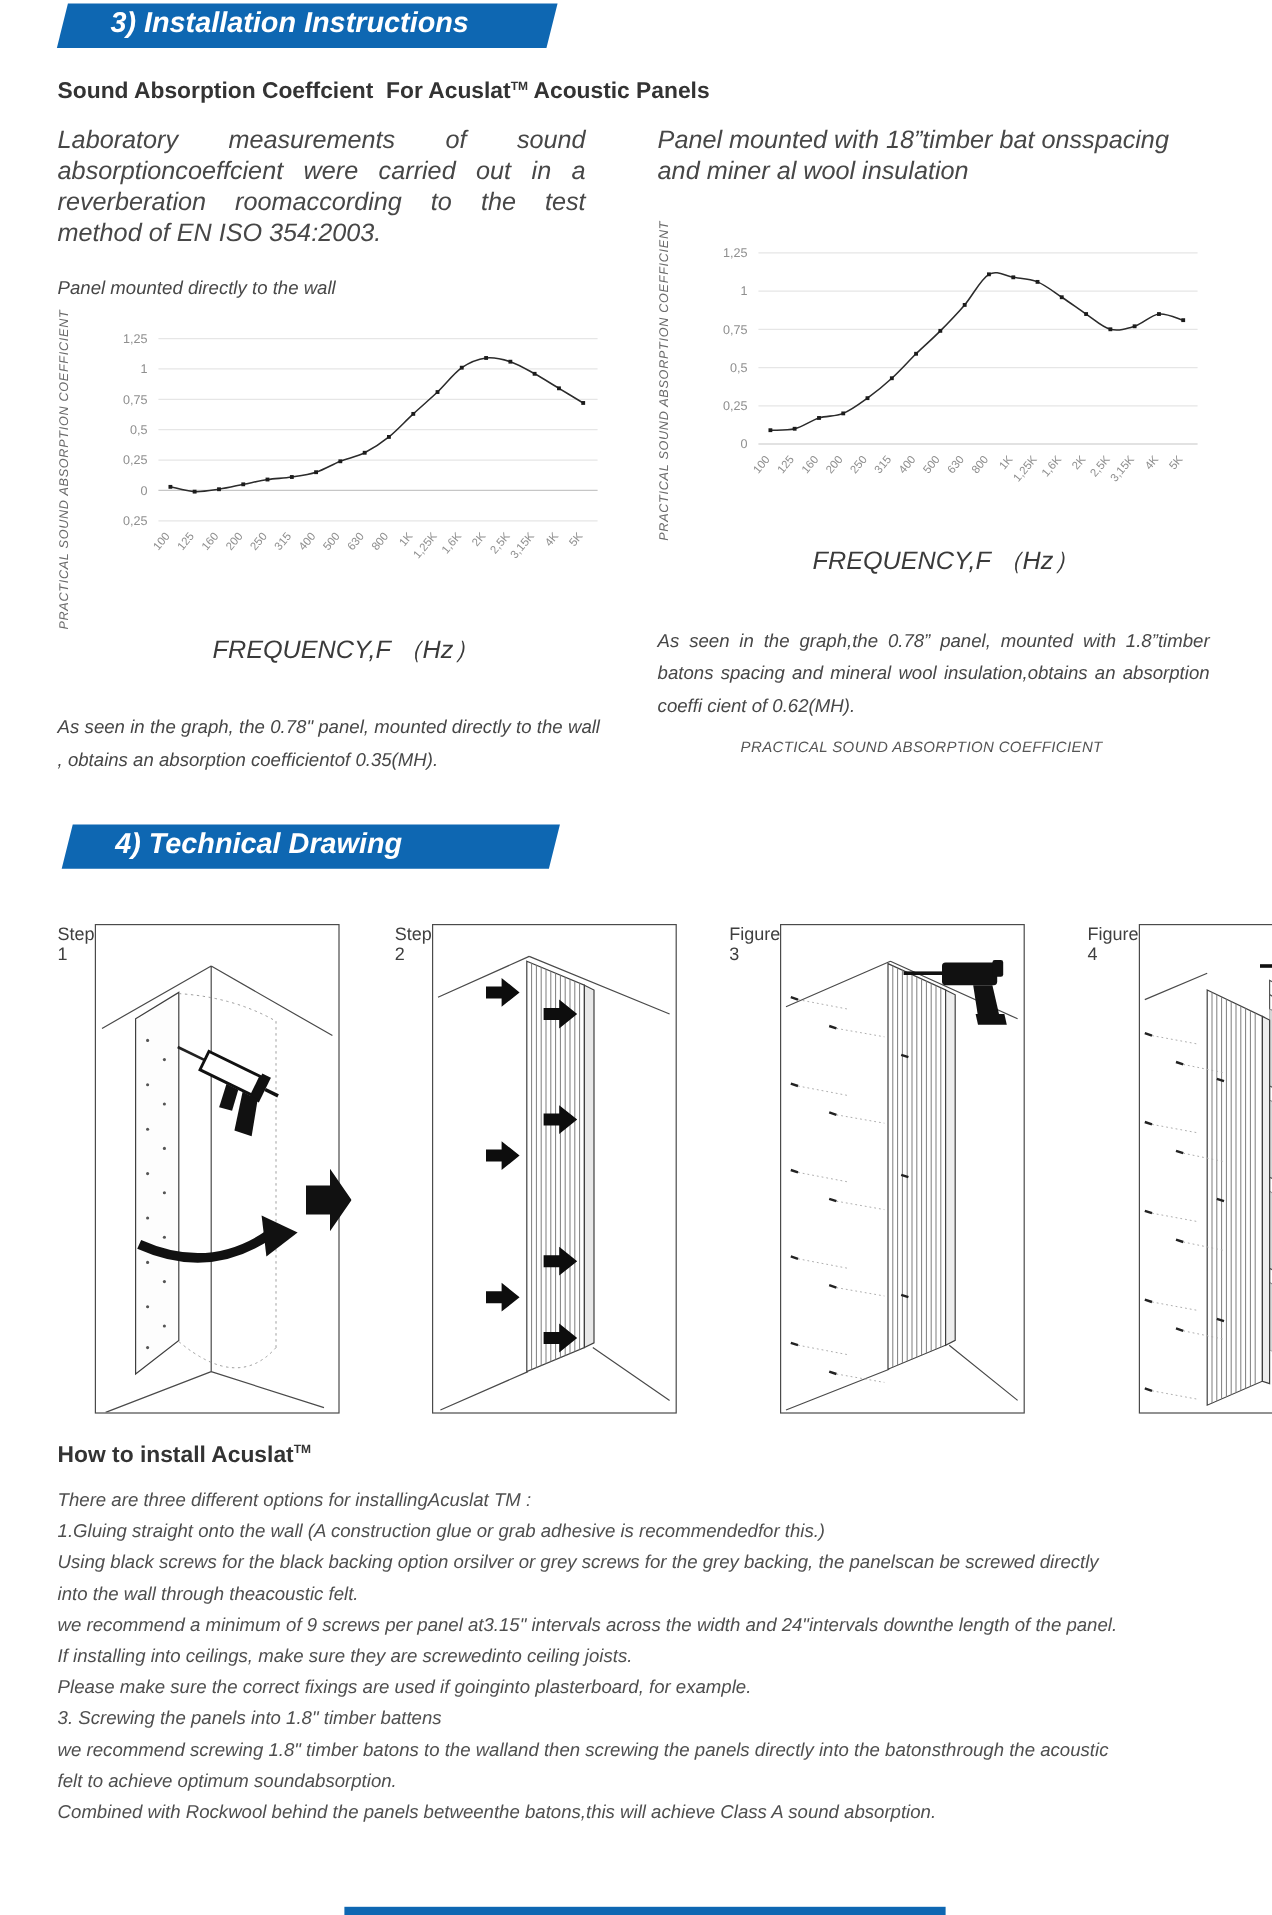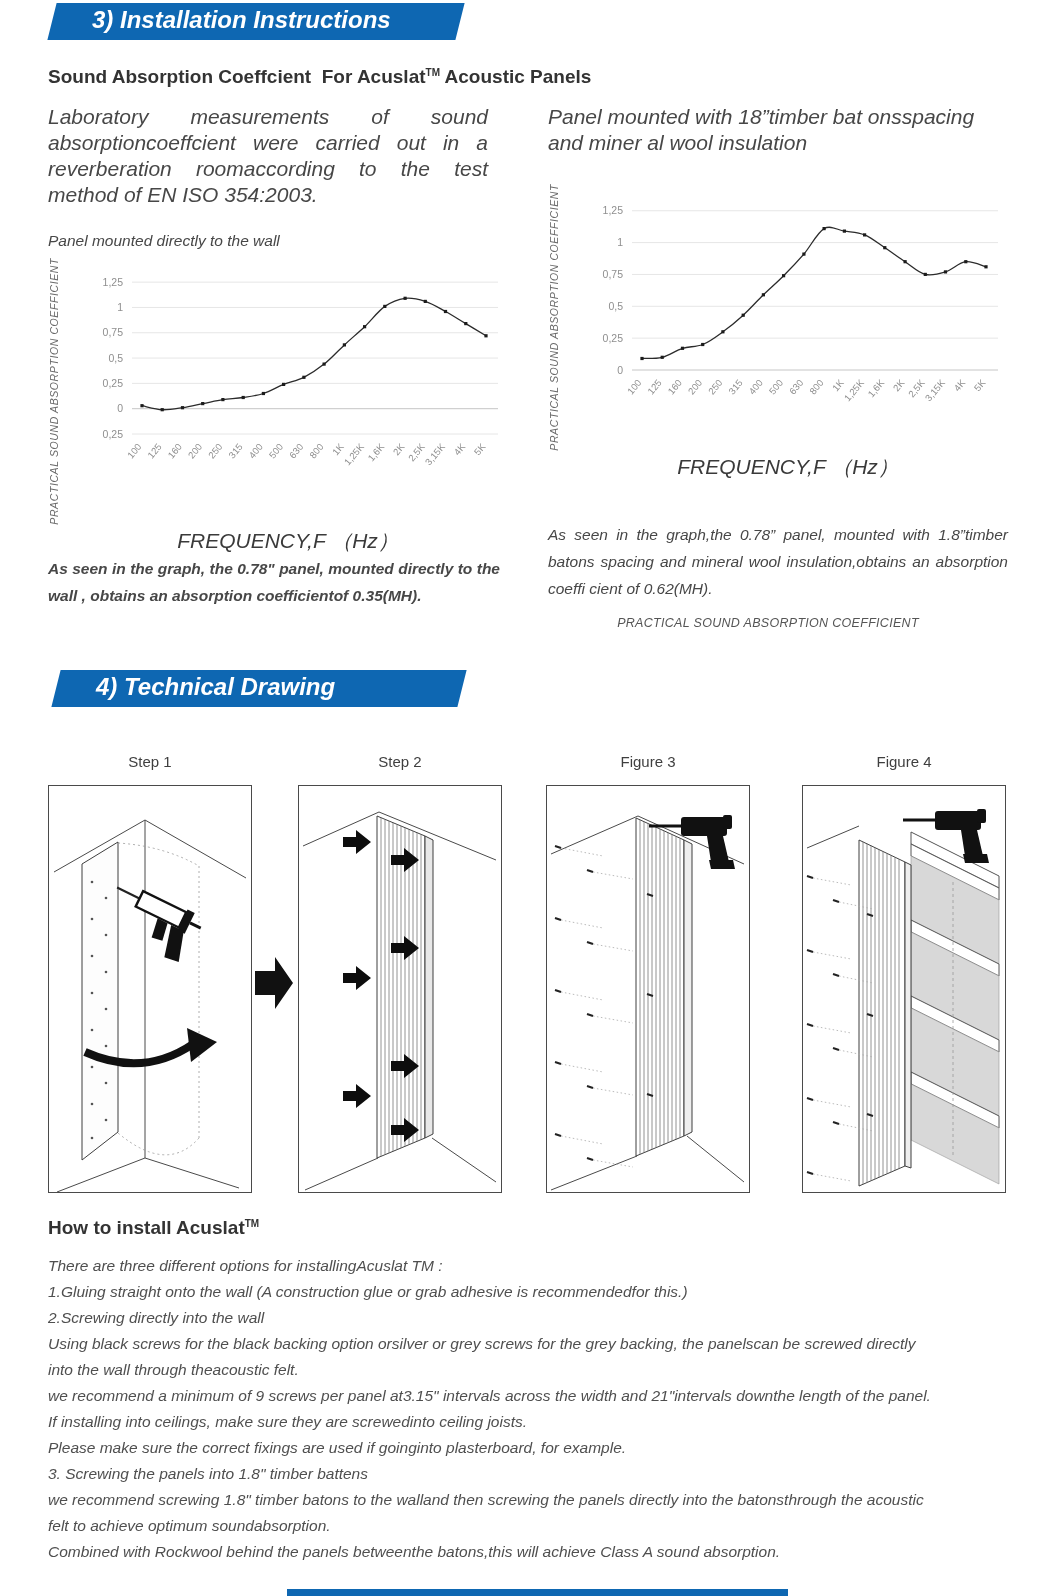--- a/index.html
+++ b/index.html
@@ -19,26 +19,26 @@
   .intro{font-style:italic;font-size:21px;line-height:26px;color:#474747;}
   .col-left .intro{text-align:justify;width:440px;}
   .chart-caption{font-style:italic;font-size:15.5px;color:#474747;margin-top:24px;}
   .chart{display:flex;align-items:stretch;margin-top:8px;}
   .col-right .chart{margin-top:28px;}
   .ylab{width:20px;writing-mode:vertical-rl;transform:rotate(180deg);font-style:italic;
         font-size:10.5px;letter-spacing:.6px;color:#6a6a6a;text-align:center;}
   .xlab{width:440px;margin-left:20px;text-align:center;font-style:italic;font-size:21px;
         color:#3a3a3a;margin-top:2px;}
   .result{font-style:italic;font-size:15.5px;line-height:27px;color:#474747;text-align:justify;}
-  .col-left .result{width:452px;font-weight:bold;}
+  .col-left .result{margin-top:38px;width:452px;}
   .col-right .result{margin-top:40px;width:460px;}
   .chart-footer{margin-top:14px;font-style:italic;font-size:12.5px;letter-spacing:.3px;
         color:#555;text-align:center;width:440px;}
   .figures-row{position:relative;display:flex;margin:46px 0 0 48px;}
-  .figcol{display:flex;flex-direction:column;align-items:center;}
+  .figcol{display:flex;flex-direction:row;}
   .figcol .figlabel{font-size:15px;color:#3f3f3f;height:22px;margin-bottom:10px;}
   .figbox{width:202px;height:406px;border:1px solid #4a4a4a;background:#fff;}
   .gap1{margin-right:46px;} .gap2{margin-right:44px;} .gap3{margin-right:52px;}
   .between-arrow{position:absolute;left:207px;top:202px;}
   .install-heading{margin:24px 0 0 48px;font-size:19px;font-weight:bold;color:#333;}
   .install-lines{margin:14px 48px 0 48px;font-style:italic;font-size:15.5px;line-height:26px;color:#4f4f4f;}
   .footer-strip{position:absolute;left:287px;top:1589px;width:501px;height:7px;background:#0e67b2;}
   svg text{font-family:"Liberation Sans", sans-serif;}
 </style>
 </head>
@@ -326,24 +326,23 @@
 
   <svg class="between-arrow" width="38" height="56" viewBox="0 0 38 56">
     <polygon points="0,16 20,16 20,2 38,28 20,54 20,40 0,40" fill="#111"></polygon>
   </svg>
 </div>
 
 <div class="install-heading"><span>How to install Acuslat</span><sup>TM</sup></div>
 <div class="install-lines">
     <div>There are three different options for installingAcuslat TM :</div>
     <div>1.Gluing straight onto the wall (A construction glue or grab adhesive is recommendedfor this.)</div>
-    <div>2.Screwing directly into the wall</div>
     <div>Using black screws for the black backing option orsilver or grey screws for the grey backing, the panelscan be screwed directly</div>
     <div>into the wall through theacoustic felt.</div>
-    <div>we recommend a minimum of 9 screws per panel at3.15" intervals across the width and 21"intervals downthe length of the panel.</div>
+    <div>we recommend a minimum of 9 screws per panel at3.15" intervals across the width and 24"intervals downthe length of the panel.</div>
     <div>If installing into ceilings, make sure they are screwedinto ceiling joists.</div>
     <div>Please make sure the correct fixings are used if goinginto plasterboard, for example.</div>
     <div>3. Screwing the panels into 1.8" timber battens</div>
     <div>we recommend screwing 1.8" timber batons to the walland then screwing the panels directly into the batonsthrough the acoustic</div>
     <div>felt to achieve optimum soundabsorption.</div>
     <div>Combined with Rockwool behind the panels betweenthe batons,this will achieve Class A sound absorption.</div>
   </div>
 
 <div class="footer-strip" style="background: rgb(14, 103, 178);"></div>
 

